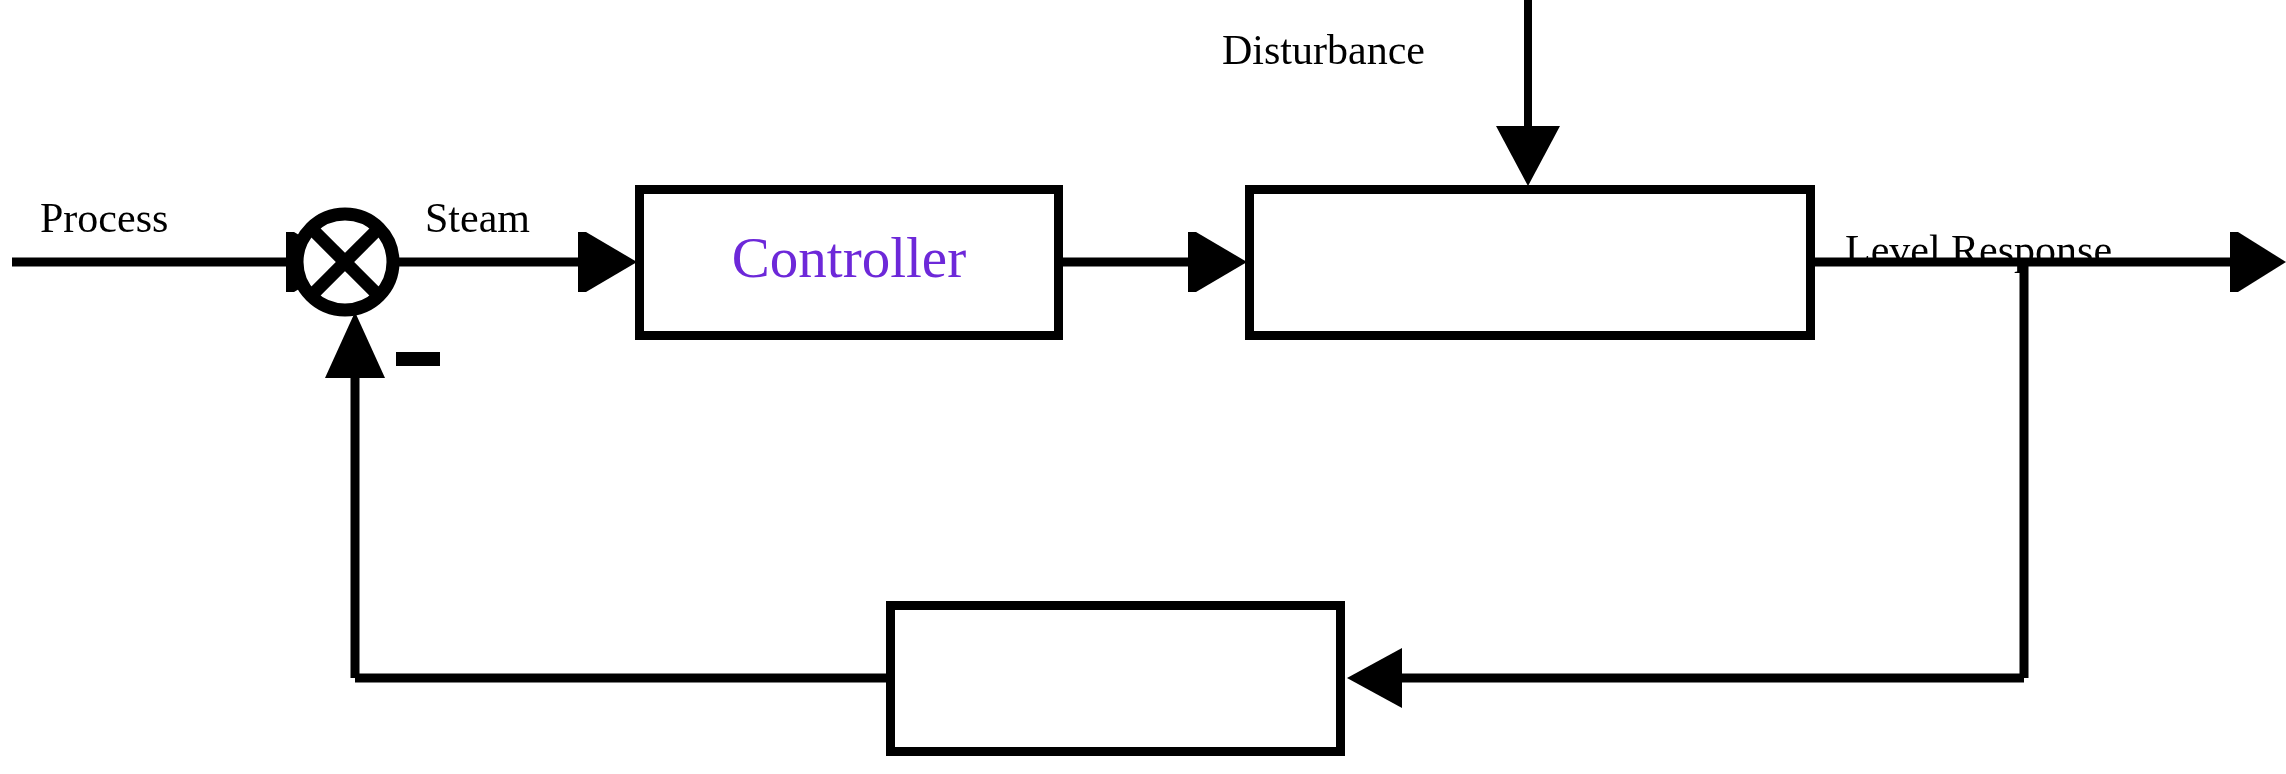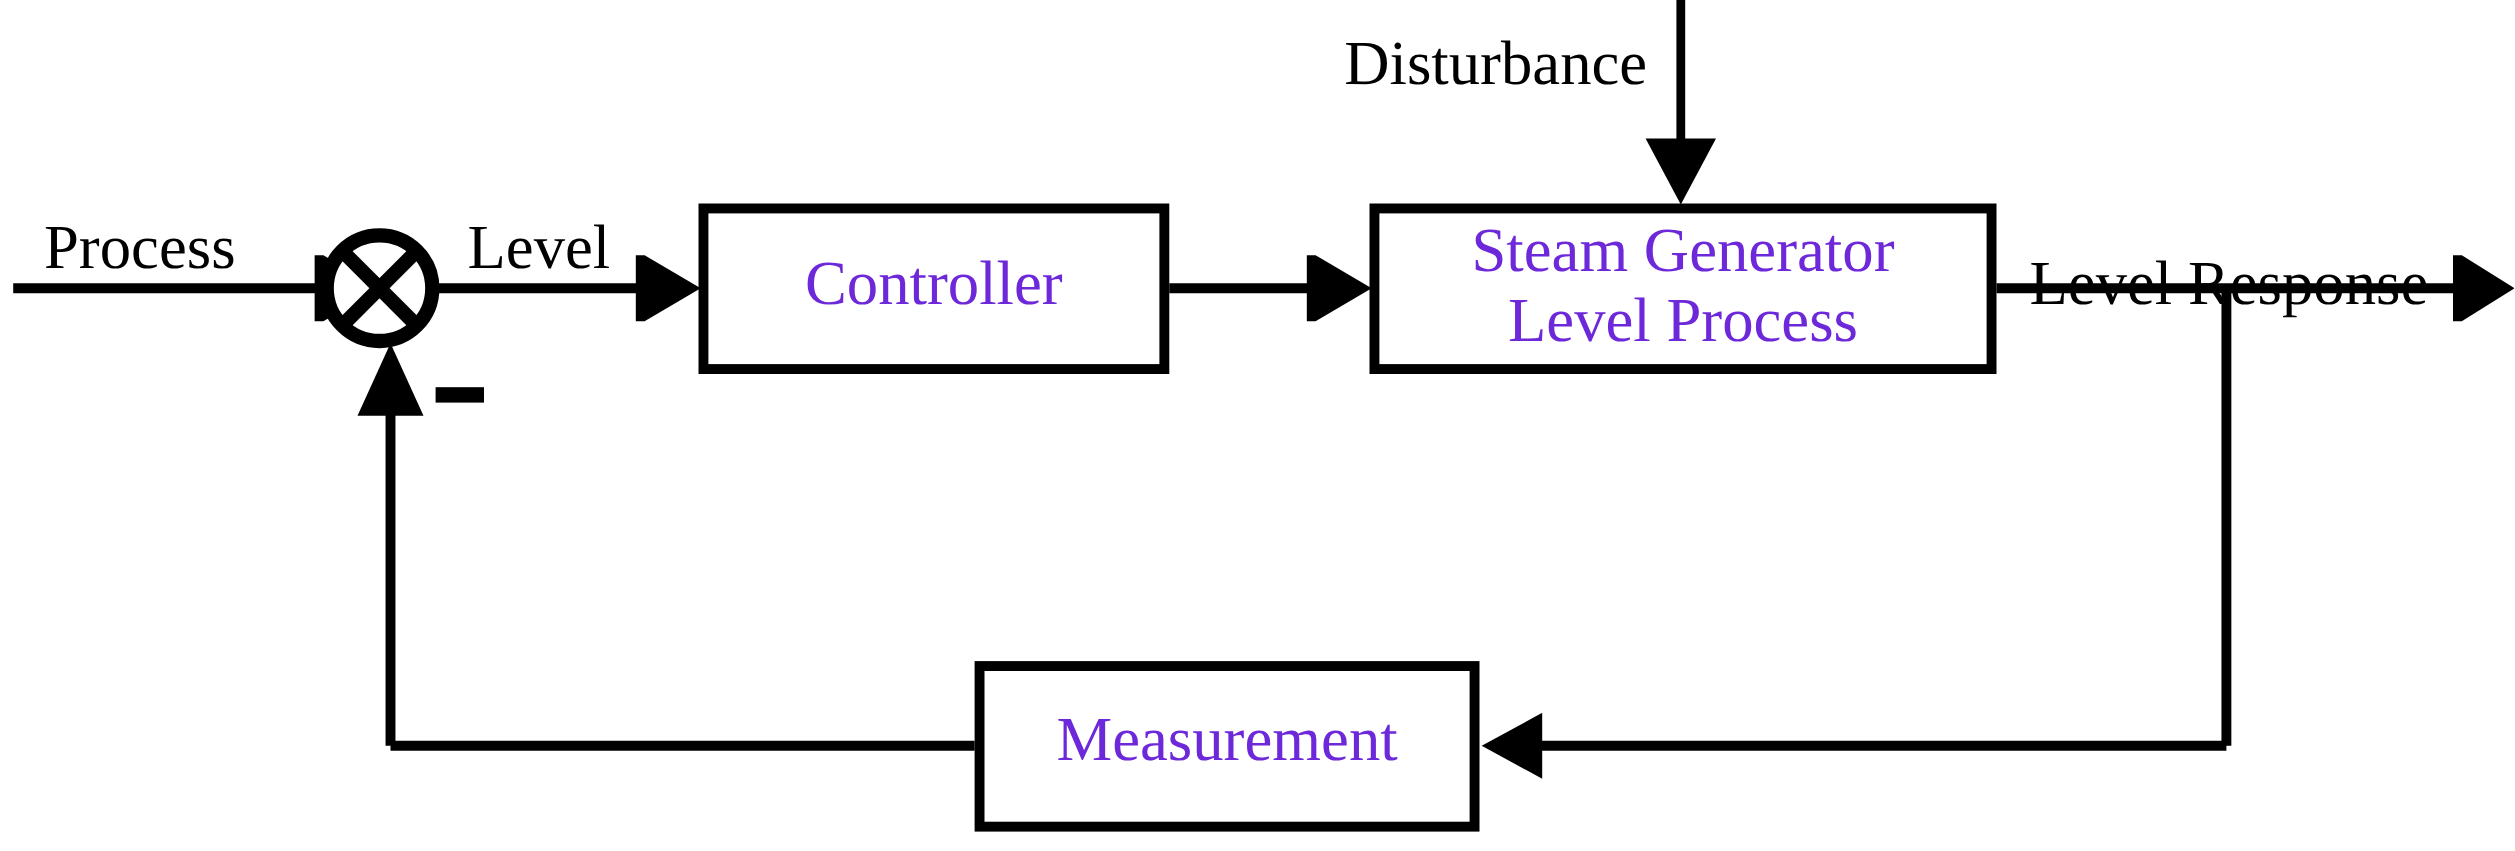--- a/index.html
+++ b/index.html
@@ -63,21 +63,21 @@
   }
   .lbl {
     position: absolute;
     color: #000000;
     font-family: "Liberation Serif", "DejaVu Serif", serif;
     white-space: nowrap;
     line-height: 1.06;
     user-select: none;
   }
   .lbl-free {
-    font-size: 57px;
+    font-size: 42px;
   }
   .blk-label {
     position: absolute;
     color: #6d28d9;
     font-family: "Liberation Serif", "DejaVu Serif", serif;
     font-size: 57px;
     text-align: center;
     line-height: 1.12;
     white-space: pre-line;
     user-select: none;
@@ -147,26 +147,23 @@
       <line class="wire" x1="355" y1="678" x2="355" y2="375"></line>
       <polygon class="arrowhead" points="325,378 385,378 355,312"></polygon>
     </g>
 
     <rect class="minus-bar" x="396" y="352" width="44" height="14"></rect>
 
   </svg>
 
   <div class="lbl lbl-free" id="label-setpoint">Process</div>
 
-  <div class="lbl lbl-free" id="label-error">Level</div>
+  <div class="lbl lbl-free" id="label-error">Steam</div>
 
   <div class="lbl lbl-free" id="label-disturbance">Disturbance</div>
 
   <div class="lbl lbl-free" id="label-level-response">Level Response</div>
 
   <div class="blk-label" id="label-controller">Controller</div>
 
-  <div class="blk-label" id="label-process">Steam Generator
-Level Process</div>
 
-  <div class="blk-label" id="label-measurement">Measurement</div>
 
 </div>
 
 </body></html>

